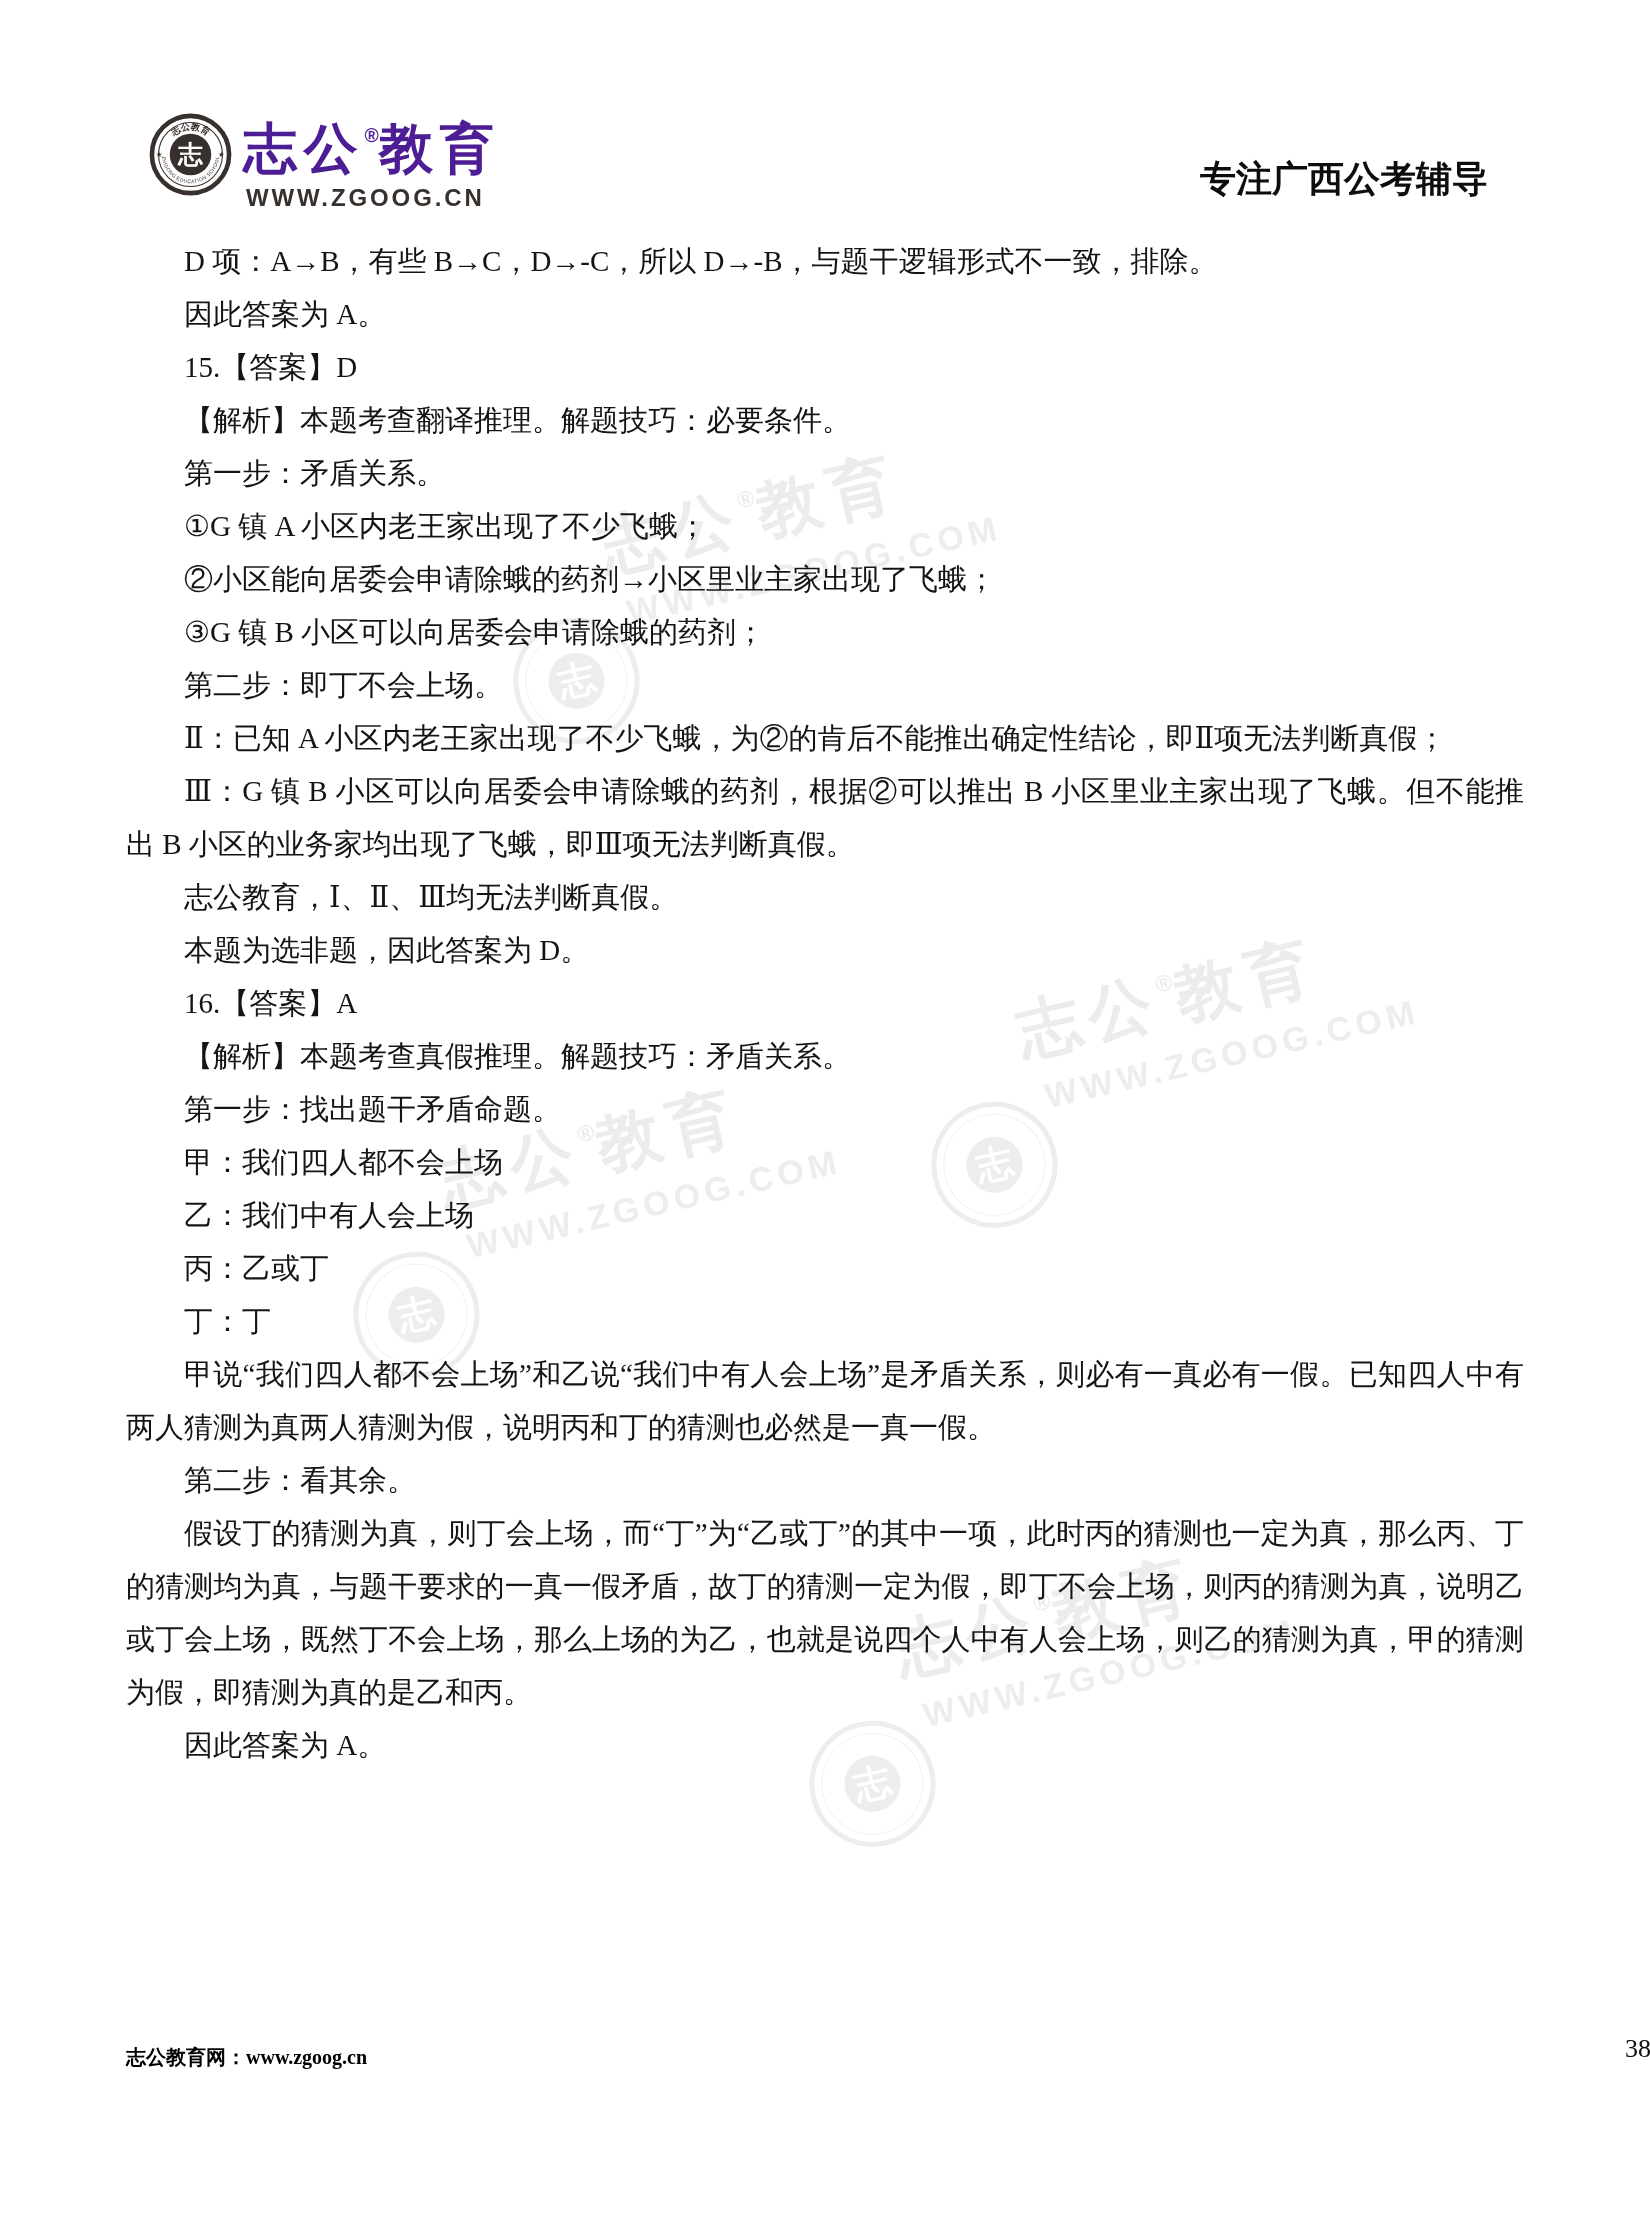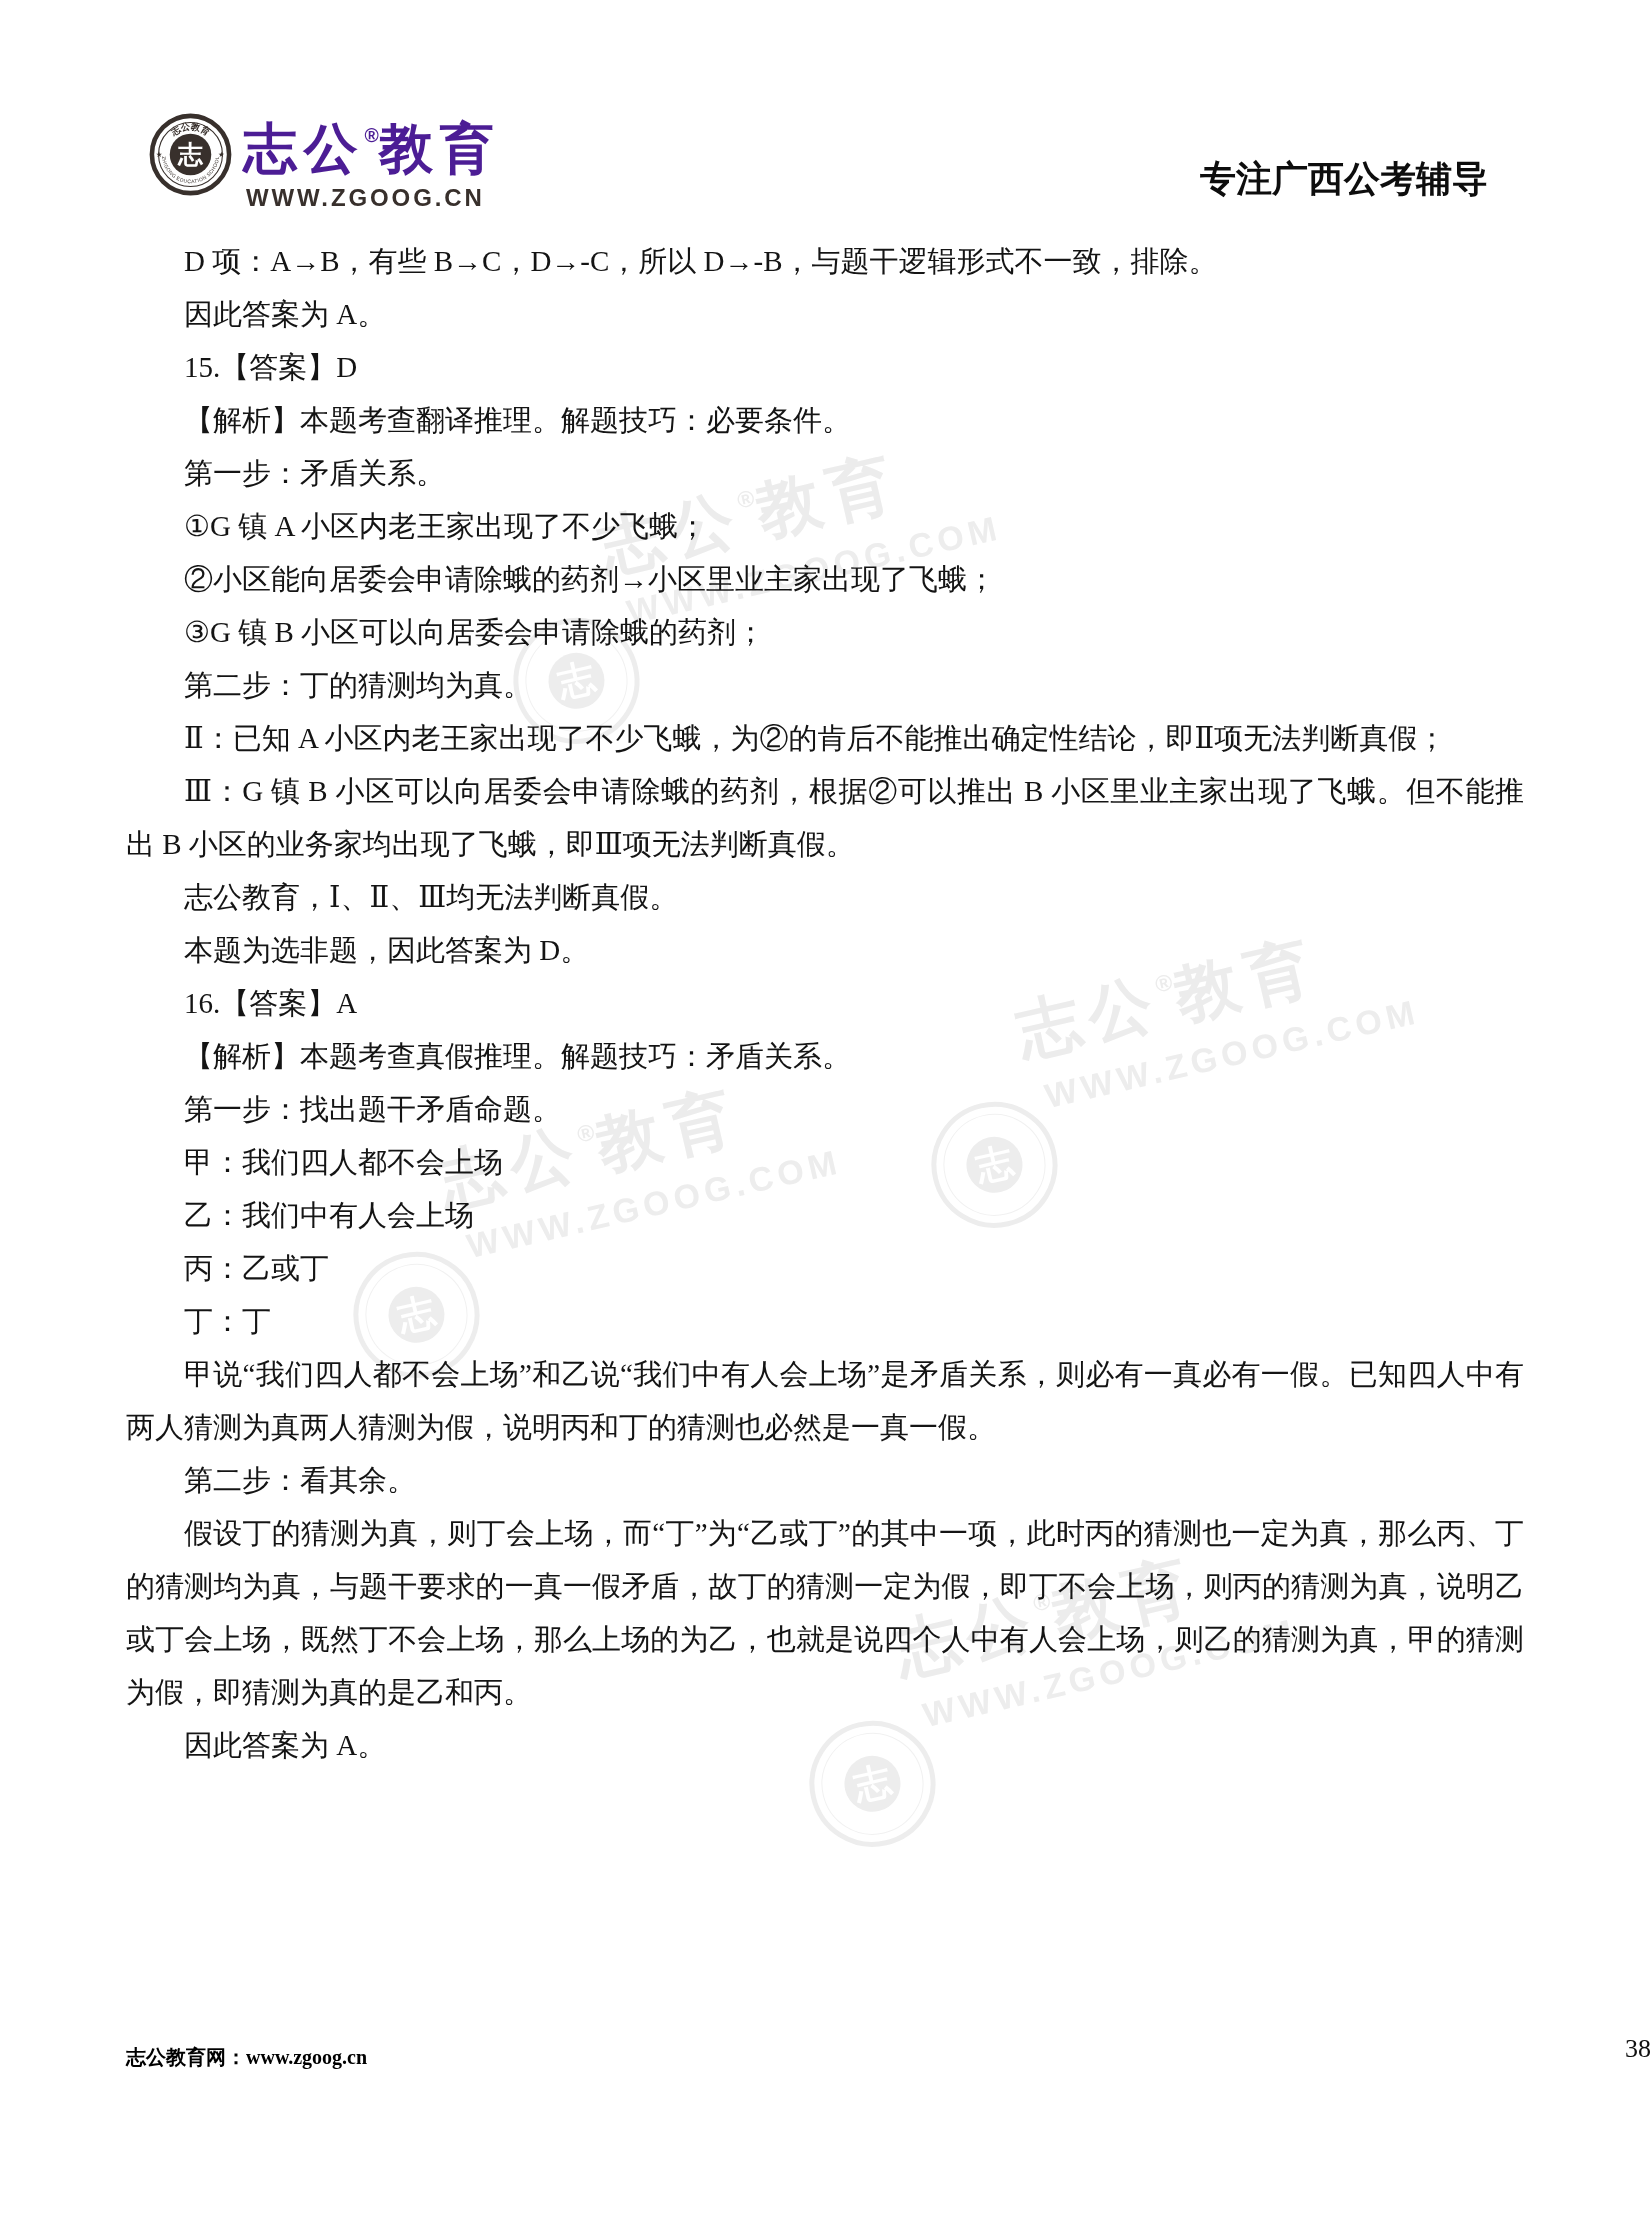--- a/index.html
+++ b/index.html
@@ -136,21 +136,21 @@
 
   <div class="content">
       <p class="para">D 项：A→B，有些 B→C，D→-C，所以 D→-B，与题干逻辑形式不一致，排除。</p>
       <p class="para">因此答案为 A。</p>
       <p class="para">15.【答案】D</p>
       <p class="para">【解析】本题考查翻译推理。解题技巧：必要条件。</p>
       <p class="para">第一步：矛盾关系。</p>
       <p class="para">①G 镇 A 小区内老王家出现了不少飞蛾；</p>
       <p class="para">②小区能向居委会申请除蛾的药剂→小区里业主家出现了飞蛾；</p>
       <p class="para">③G 镇 B 小区可以向居委会申请除蛾的药剂；</p>
-      <p class="para">第二步：丁的猜测均为真。</p>
+      <p class="para">第二步：即丁不会上场。</p>
       <p class="para">Ⅱ：已知 A 小区内老王家出现了不少飞蛾，为②的肯后不能推出确定性结论，即Ⅱ项无法判断真假；</p>
       <p class="para">Ⅲ：G 镇 B 小区可以向居委会申请除蛾的药剂，根据②可以推出 B 小区里业主家出现了飞蛾。但不能推出 B 小区的业务家均出现了飞蛾，即Ⅲ项无法判断真假。</p>
       <p class="para">志公教育，Ⅰ、Ⅱ、Ⅲ均无法判断真假。</p>
       <p class="para">本题为选非题，因此答案为 D。</p>
       <p class="para">16.【答案】A</p>
       <p class="para">【解析】本题考查真假推理。解题技巧：矛盾关系。</p>
       <p class="para">第一步：找出题干矛盾命题。</p>
       <p class="para">甲：我们四人都不会上场</p>
       <p class="para">乙：我们中有人会上场</p>
       <p class="para">丙：乙或丁</p>

